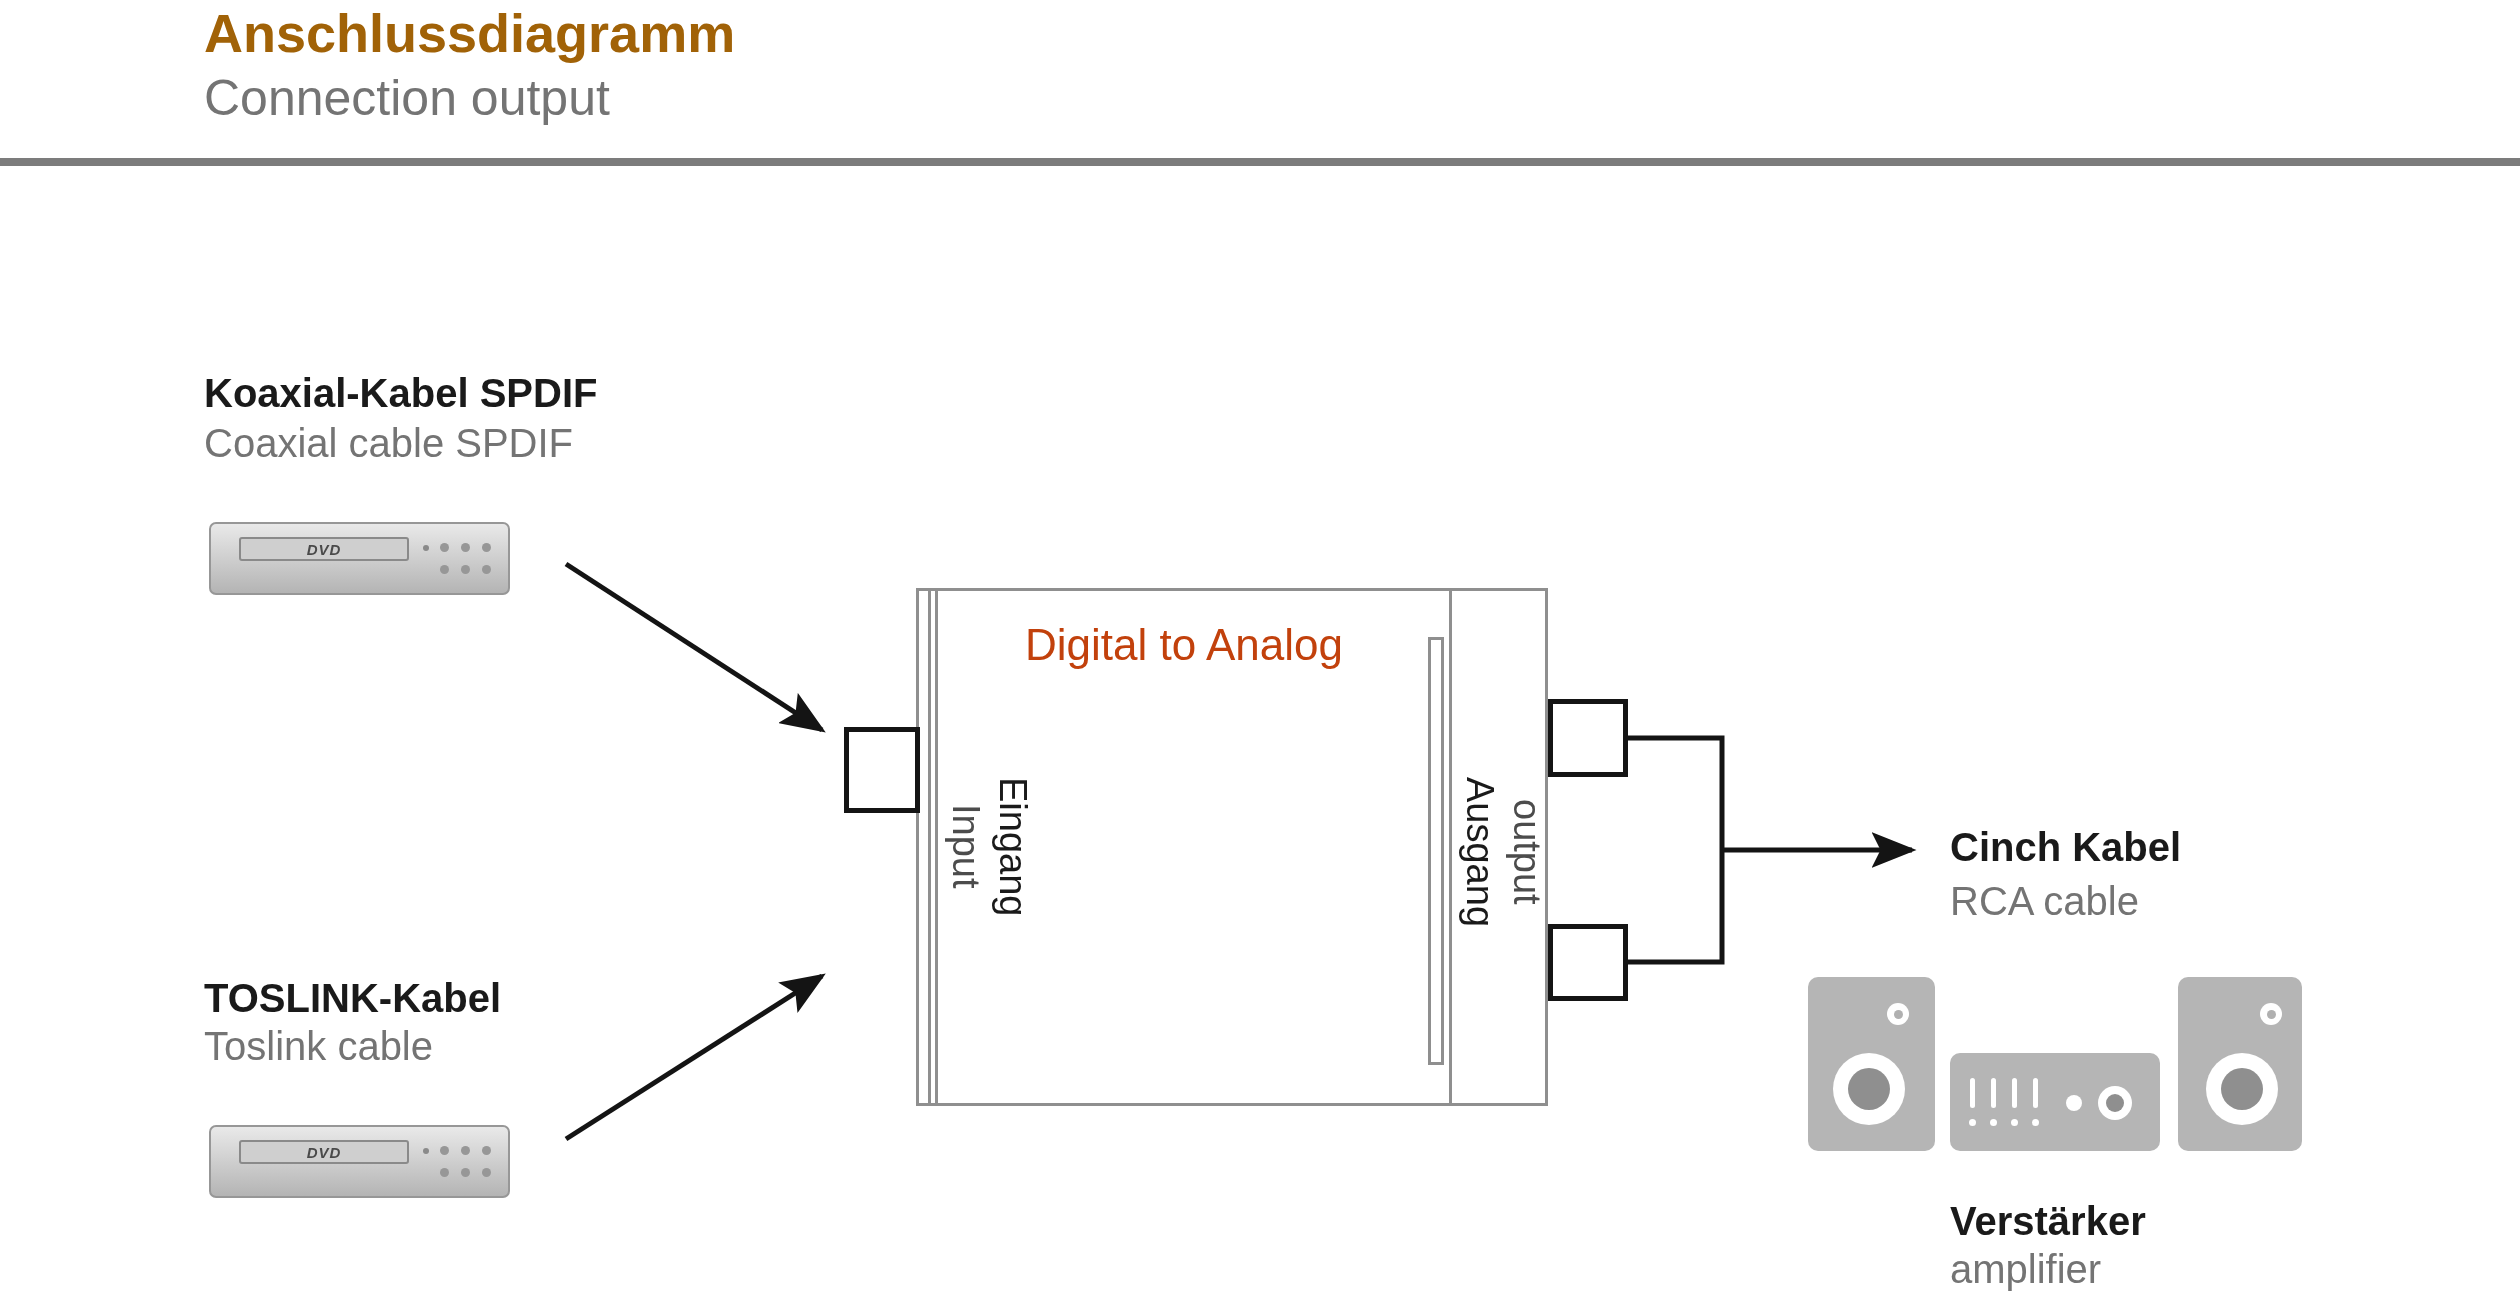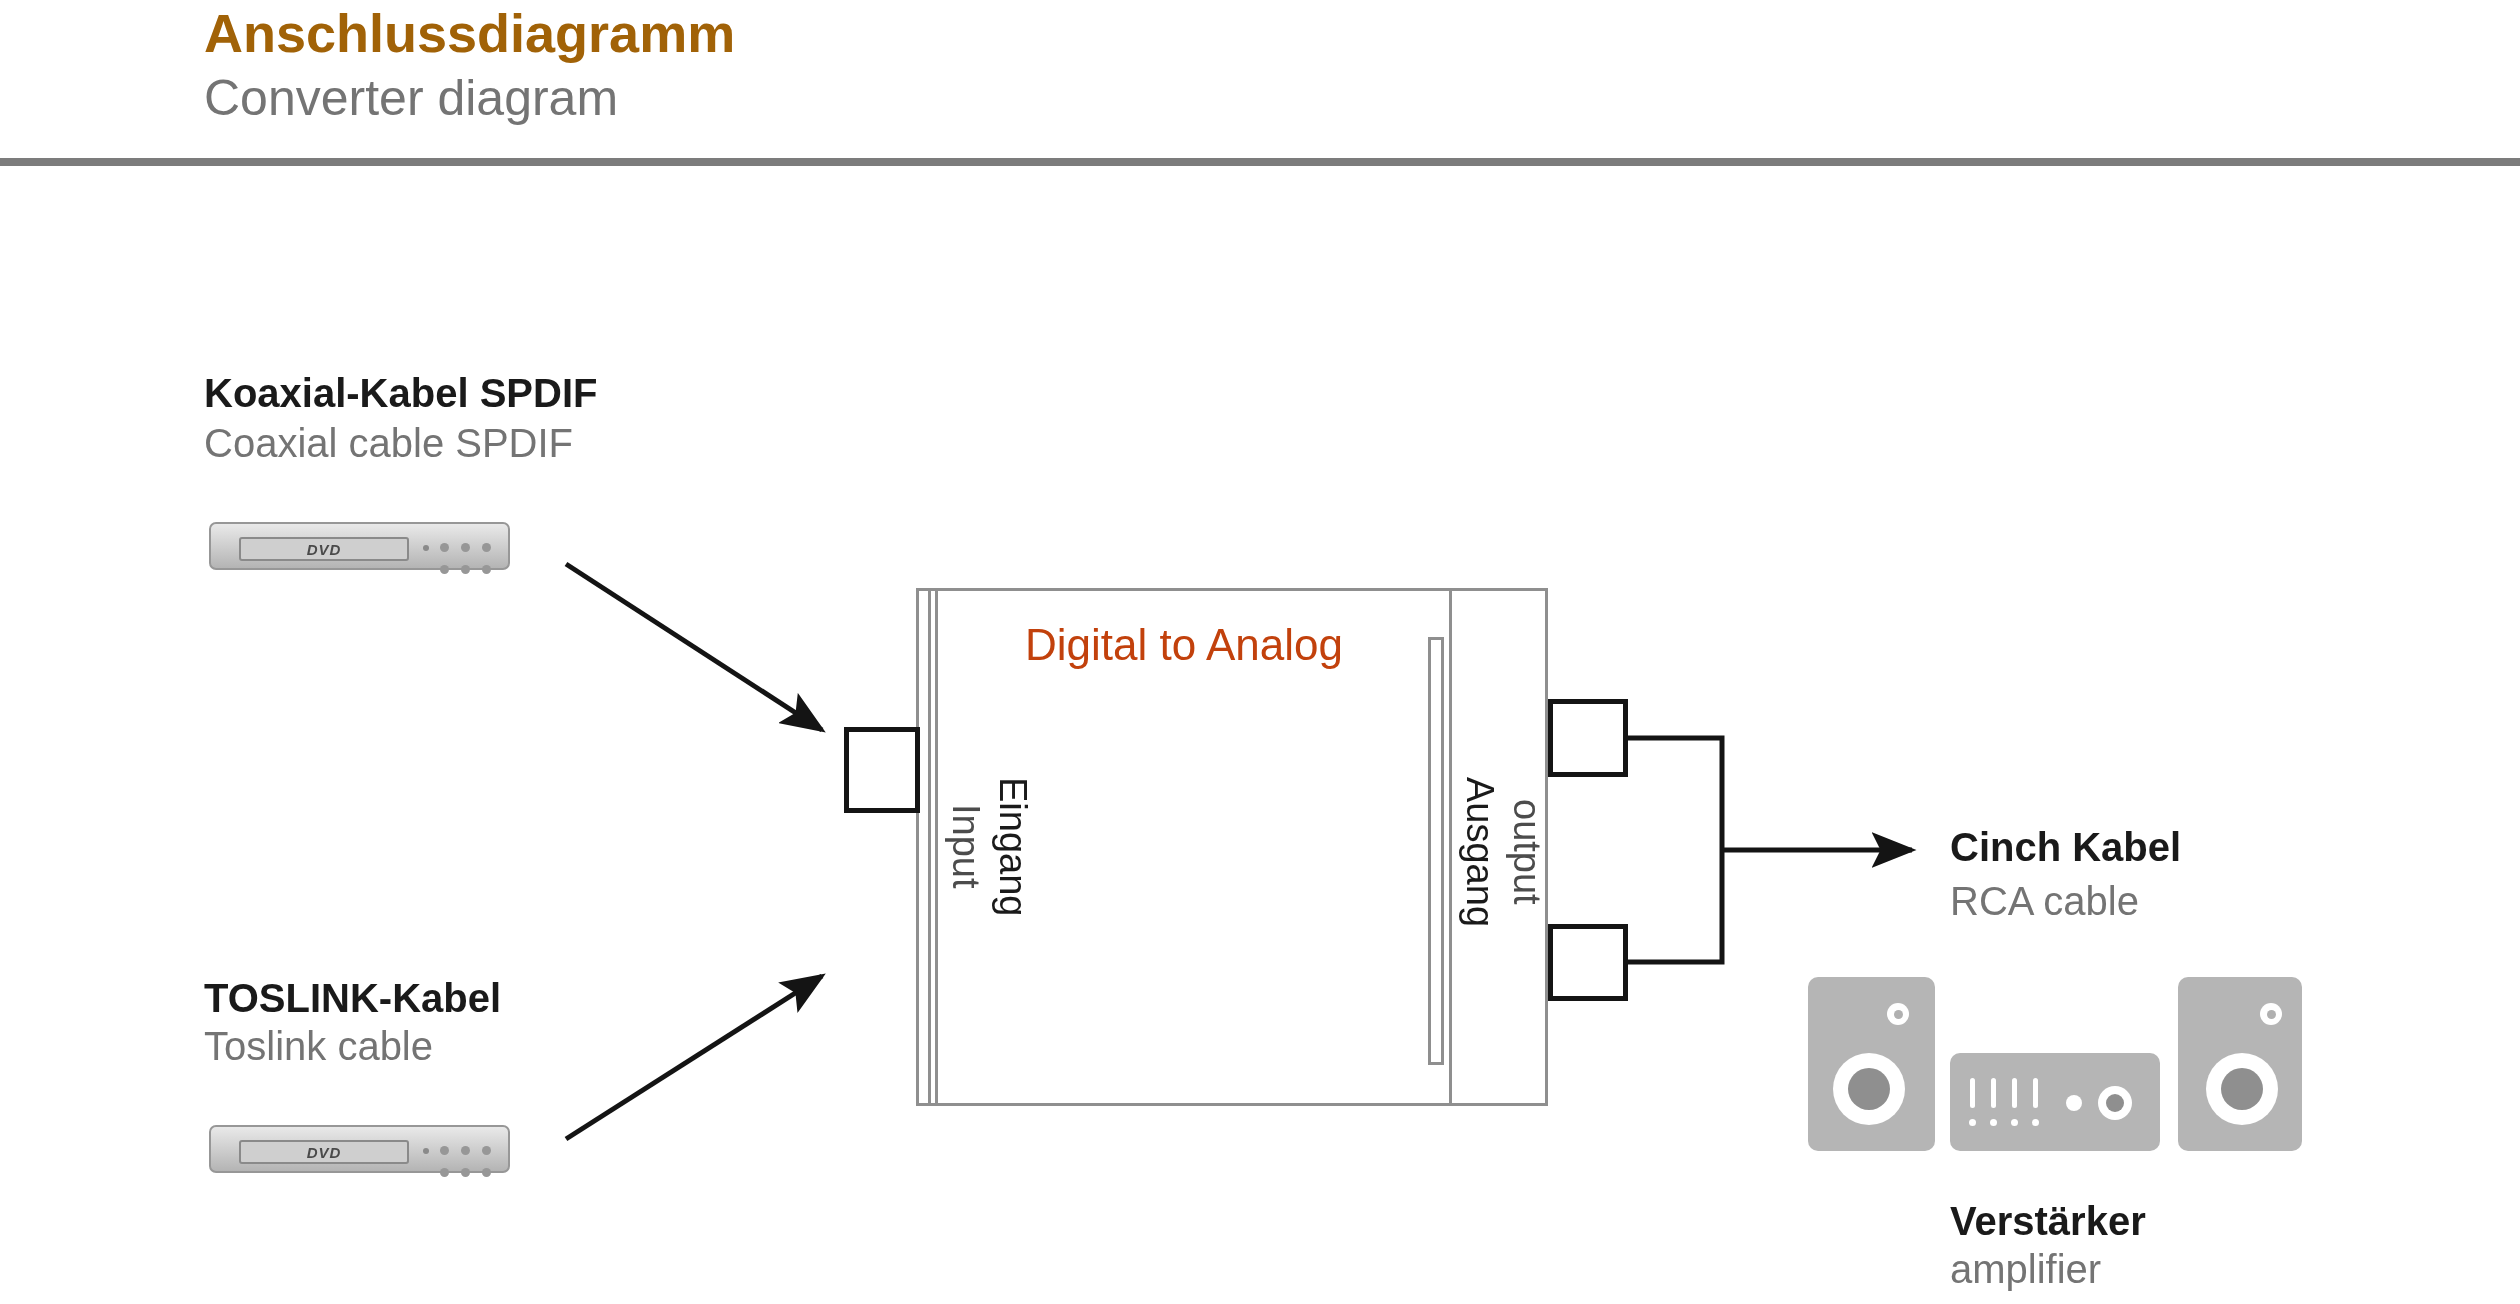--- a/index.html
+++ b/index.html
@@ -11,21 +11,21 @@
   
   .title-de { left:204px; top:2px;  font-size:54px; font-weight:600; color:#a16207; line-height:1.15; }
   .title-en { left:204px; top:70px; font-size:50px; font-weight:400; color:#747474; line-height:1.15; }
   .divider  { left:0; top:158px; width:2520px; height:8px; background:#7c7c7c; }
 
   
   .lbl-de { font-size:40px; font-weight:600; color:#1a1a1a; line-height:1.15; }
   .lbl-en { font-size:40px; font-weight:400; color:#747474; line-height:1.15; }
 
   
-  .dvd { width:301px; height:48px; }
+  .dvd { width:301px; height:73px; }
   .dvd-body { position:absolute; inset:0; border:2px solid #979797; border-radius:7px;
               background:linear-gradient(#e9e9e9,#b4b4b4); }
   .dvd-tray { position:absolute; left:30px; top:15px; width:170px; height:24px;
               background:#cfcfcf; border:2px solid #8a8a8a; border-radius:3px;
               display:flex; align-items:center; justify-content:center; }
   .dvd-logo { font-size:15px; font-weight:700; font-style:italic; color:#4a4a4a; letter-spacing:1px; }
   .dot { position:absolute; border-radius:50%; background:#979797; }
   .dvd-dot-s { left:214px; top:23px; width:6px; height:6px; background:#8a8a8a; }
   .gd { width:9px; height:9px; }
 
@@ -68,21 +68,21 @@
   .knob-s { left:116px; top:42px; width:16px; height:16px; background:#fff; }
   .knob-b { left:148px; top:33px; width:34px; height:34px; background:#fff; display:flex; align-items:center; justify-content:center; }
   .knob-b .inner { width:18px; height:18px; border-radius:50%; background:#8f8f8f; }
 </style>
 </head>
 <body>
 
 <div class="stage">
 
   <div class="abs title-de">Anschlussdiagramm</div>
-  <div class="abs title-en">Converter diagram</div>
+  <div class="abs title-en">Connection output</div>
   <div class="abs divider"></div>
 
   <div class="abs lbl-en" style="left:204px; top:420px;">Coaxial cable SPDIF</div>
   <div class="abs lbl-de" style="left:204px; top:370px;">Koaxial-Kabel SPDIF</div>
 
   <div class="abs dvd" style="left:209px; top:522px;">
     <div class="dvd-body"></div>
     <div class="dvd-tray">
       <span class="dvd-logo">DVD</span>
     </div>

